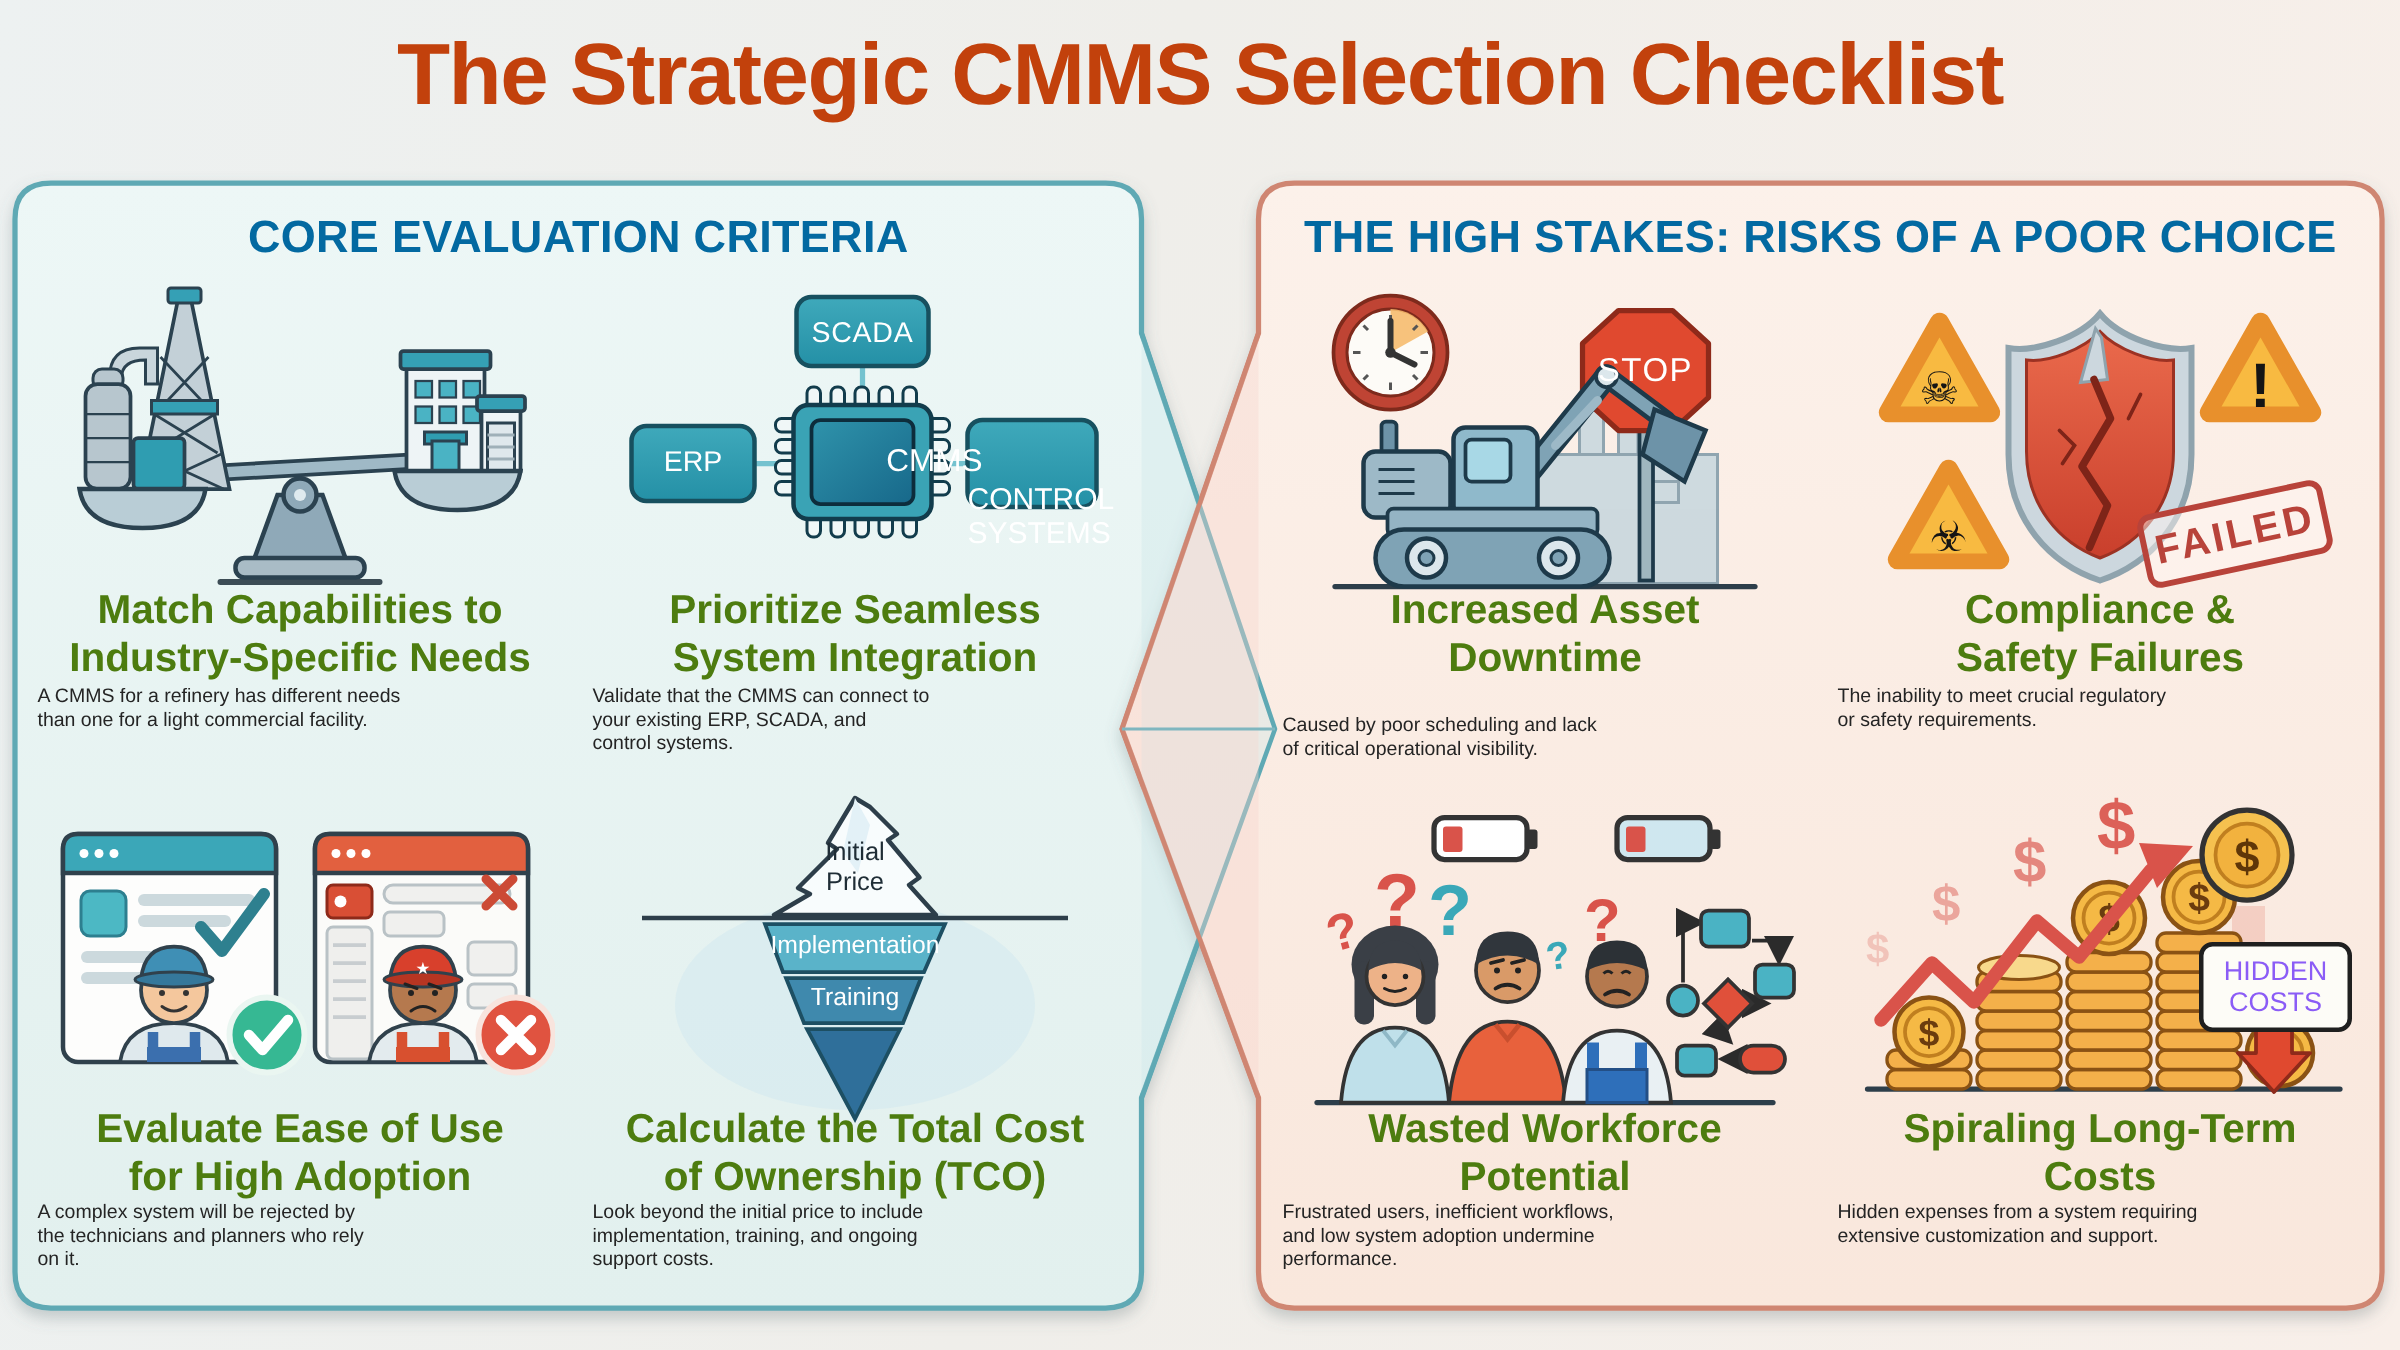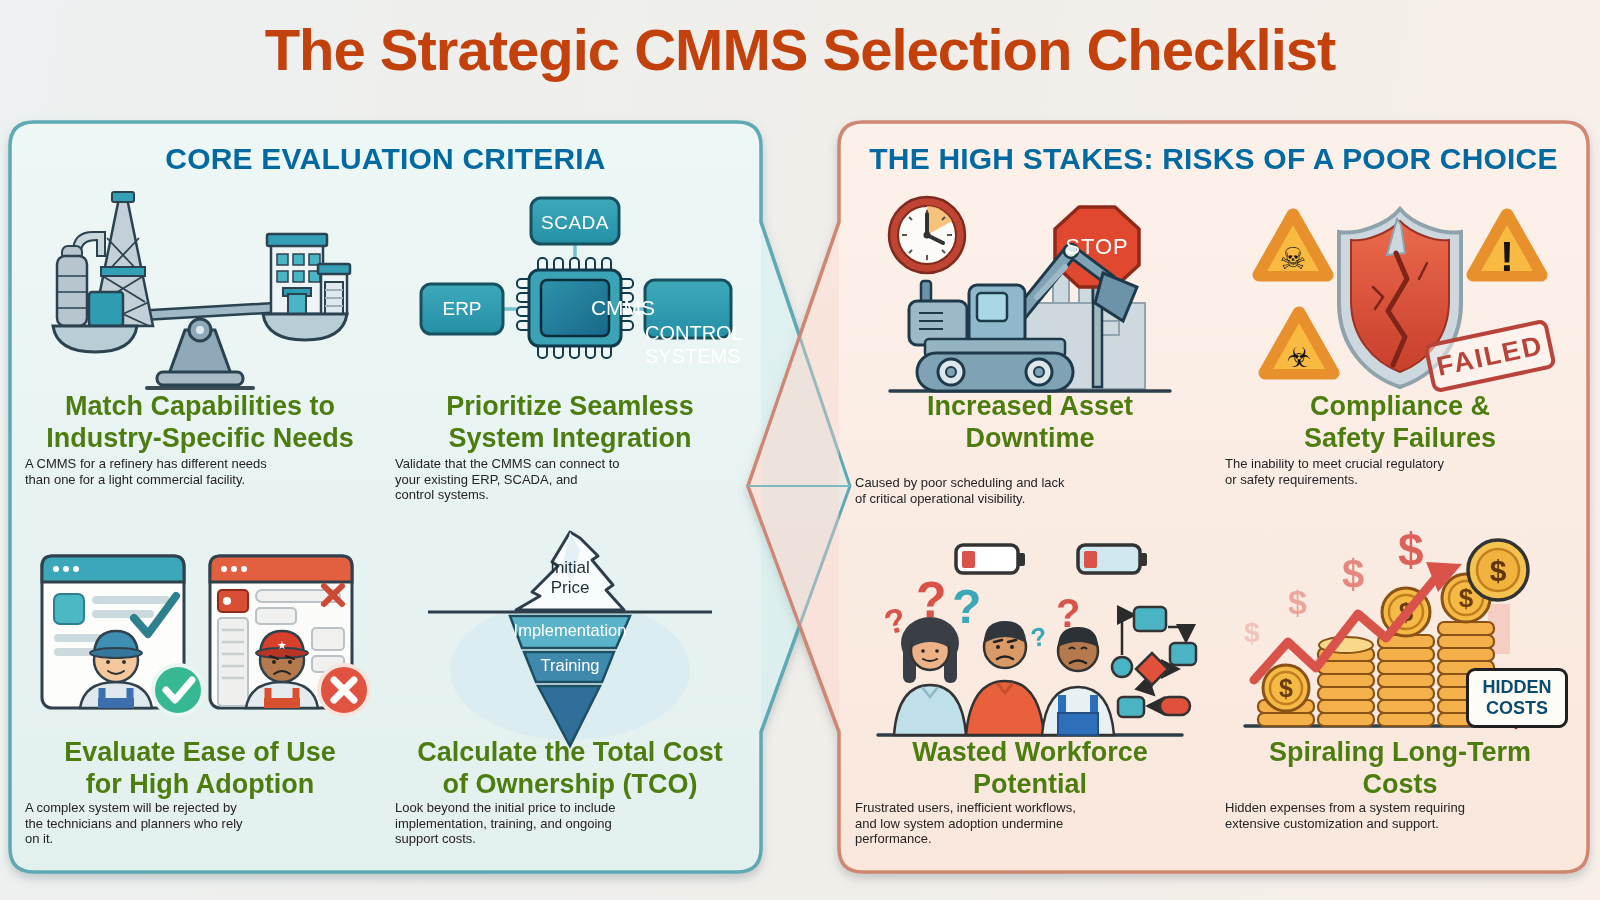--- a/index.html
+++ b/index.html
@@ -28,21 +28,21 @@
   .label.white{color:#fff;}
   .stamp{
     display:flex;align-items:center;justify-content:center;
     border:4px solid #b8433a;border-radius:9px;color:#b8433a;
     font-size:27px;font-weight:800;letter-spacing:2px;
     transform:rotate(-12deg);background:rgba(255,246,241,.5);
   }
   .sign{
     display:flex;align-items:center;justify-content:center;
     background:#fdfcf7;border:3.5px solid #1f1f1f;border-radius:9px;
-    color:#0c4a6e;font-size:18px;font-weight:700;line-height:1.15;text-align:center;margin-top:40px;
+    color:#8b5cf6;font-size:18px;font-weight:400;line-height:1.15;text-align:center;
   }
   svg{display:block;}
 </style>
 </head>
 <body>
 
 <svg class="abs" style="left:0;top:0;" width="1600" height="900" viewBox="0 0 1600 900">
   <defs>
     <linearGradient id="lg" x1="0" y1="0" x2="0" y2="1">
       <stop offset="0" stop-color="#edf7f6"></stop>

